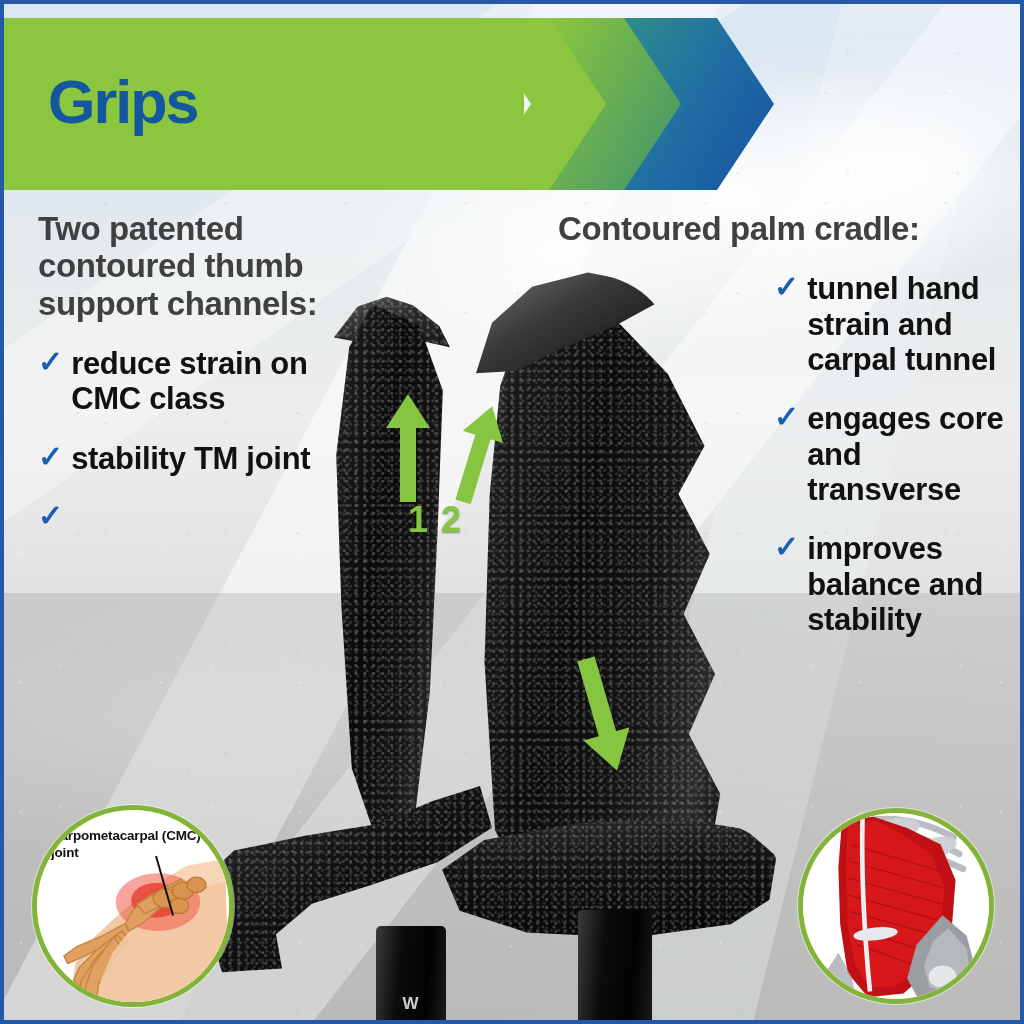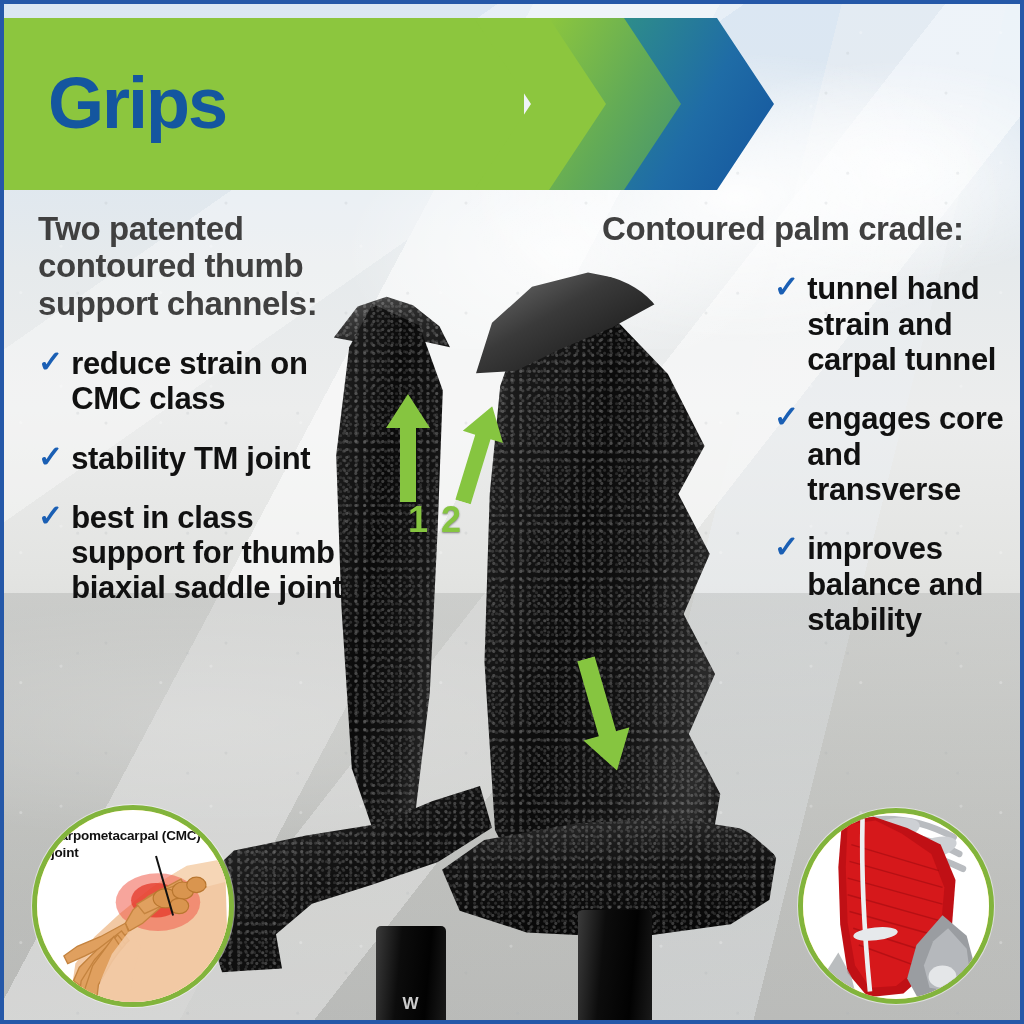--- a/index.html
+++ b/index.html
@@ -72,34 +72,34 @@
   }
   .chev{
     position:absolute; top:0; height:100%; width:150px;
     clip-path:polygon(0 0, 62% 0, 100% 50%, 62% 100%, 0 100%, 38% 50%);
   }
   .chev-1{ left:470px; background:#8cc63e; }
   .chev-2{ left:545px; background:linear-gradient(120deg,#8cc63e 0%,#63ab56 48%,#3f8f74 100%); }
   .chev-3{ left:620px; background:linear-gradient(120deg,#2e8d8a 0%,#1f6ca6 52%,#14549e 100%); }
   .banner-title{
     position:absolute; left:44px; top:50%; transform:translateY(-52%);
-    font-size:72px; font-weight:bold; letter-spacing:-2px;
+    font-size:61px; font-weight:bold; letter-spacing:-2px;
     color:#14569f; line-height:1;
   }
 
   
   .col{ position:absolute; }
   .col-left{ left:34px; top:206px; width:330px; }
   .col-right{ left:548px; top:206px; width:470px; }
 
   .col-heading{
     font-size:33px; font-weight:bold; color:#404040; line-height:1.13;
     letter-spacing:-.4px;
   }
-  .col-right .col-heading{ text-align:left; padding-left:6px;margin-left:44px; }
+  .col-right .col-heading{ text-align:left; padding-left:6px; }
 
   .bullets{ list-style:none; }
   .bullet{
     display:flex; align-items:flex-start; gap:8px;
     margin-top:24px;
   }
   .check{
     color:#1a5fb4; font-size:30px; font-weight:bold;
     line-height:1.08; flex:0 0 auto;
   }
@@ -289,21 +289,20 @@
       <li class="bullet">
         <span class="check">✓</span>
         <span class="bullet-text">reduce strain on CMC class</span>
       </li>
       <li class="bullet">
         <span class="check">✓</span>
         <span class="bullet-text">stability TM joint</span>
       </li>
       <li class="bullet">
         <span class="check">✓</span>
-        <span class="bullet-text">best in class support for thumb biaxial saddle joint</span>
       </li>
     </ul>
   </div>
 
   <div class="col col-right">
     <div class="col-heading">Contoured palm cradle:</div>
     <ul class="bullets">
       <li class="bullet">
         <span class="check">✓</span>
         <span class="bullet-text">tunnel hand strain and carpal tunnel</span>

